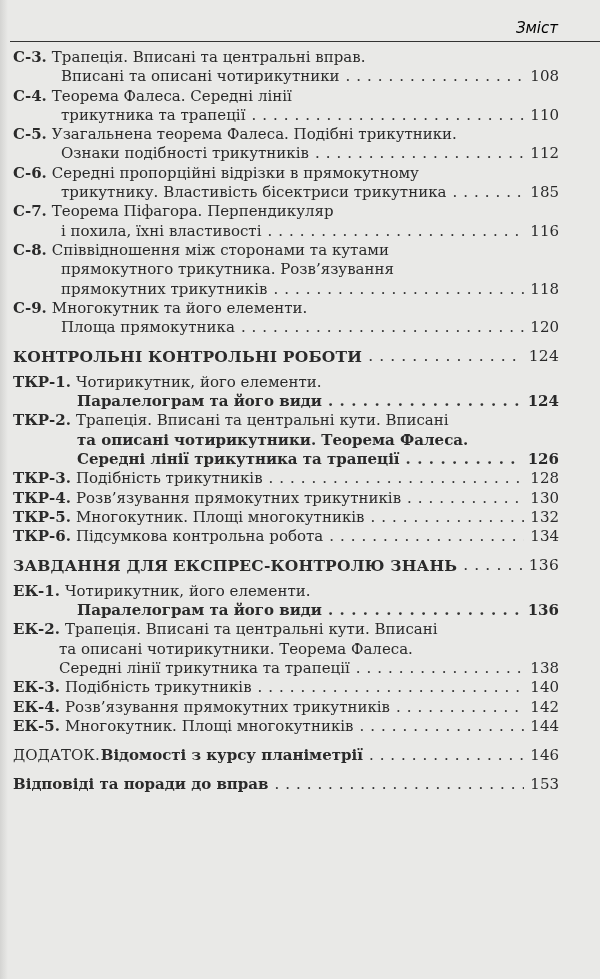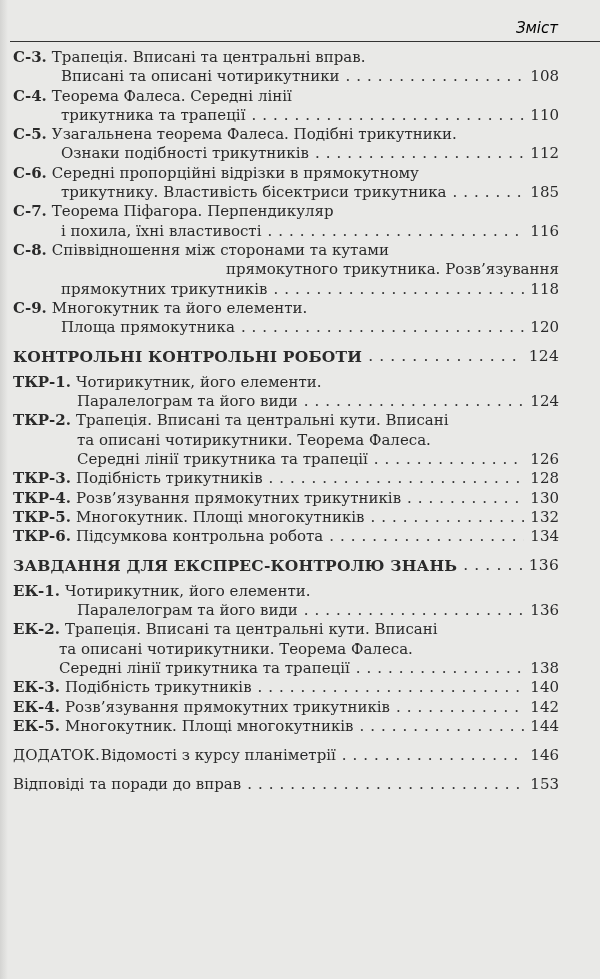--- a/index.html
+++ b/index.html
@@ -23,35 +23,35 @@
     font-family: "DejaVu Sans", "Liberation Sans", sans-serif;
     font-style: italic; font-size: 15px; color: #000000;
   }
   .toc {
     position: absolute; left: 13px; top: 48px; width: 546px;
     font-size: 15px; line-height: 19.3px;
   }
   .entry { position: relative; }
   .line { display: flex; white-space: nowrap; }
   .code { font-weight: bold; margin-right: 5px; }
-  .indent { padding-left: 48px; justify-content: flex-end; }
-  .indent-tkr { padding-left: 64px; }
+  .indent { padding-left: 48px; }
+  .indent-tkr { padding-left: 64px; font-weight: bold; }
   .indent-ek { padding-left: 46px; }
   .dots {
     flex: 1; overflow: hidden; margin: 0 6px 0 6px;
     letter-spacing: 3.6px; color: #333;
   }
   .dots::before {
     content: ". . . . . . . . . . . . . . . . . . . . . . . . . . . . . . . . . . . . . . . . . . . . . . . . . . . . . . . . . . . . . . . . . . . . . . . . . . . . . .";
     letter-spacing: 0.6px;
   }
   .page { text-align: right; min-width: 26px; }
   .section { font-weight: bold; font-size: 15.5px; letter-spacing: 0.2px; }
   .gap { height: 10px; }
-  .bold-text { font-weight: normal; }
+  .bold-text { font-weight: bold; }
 </style>
 </head>
 <body>
 
 <div class="left-edge"></div>
 
 <div class="header">
   <span class="header-title">Зміст</span>
 </div>
 

